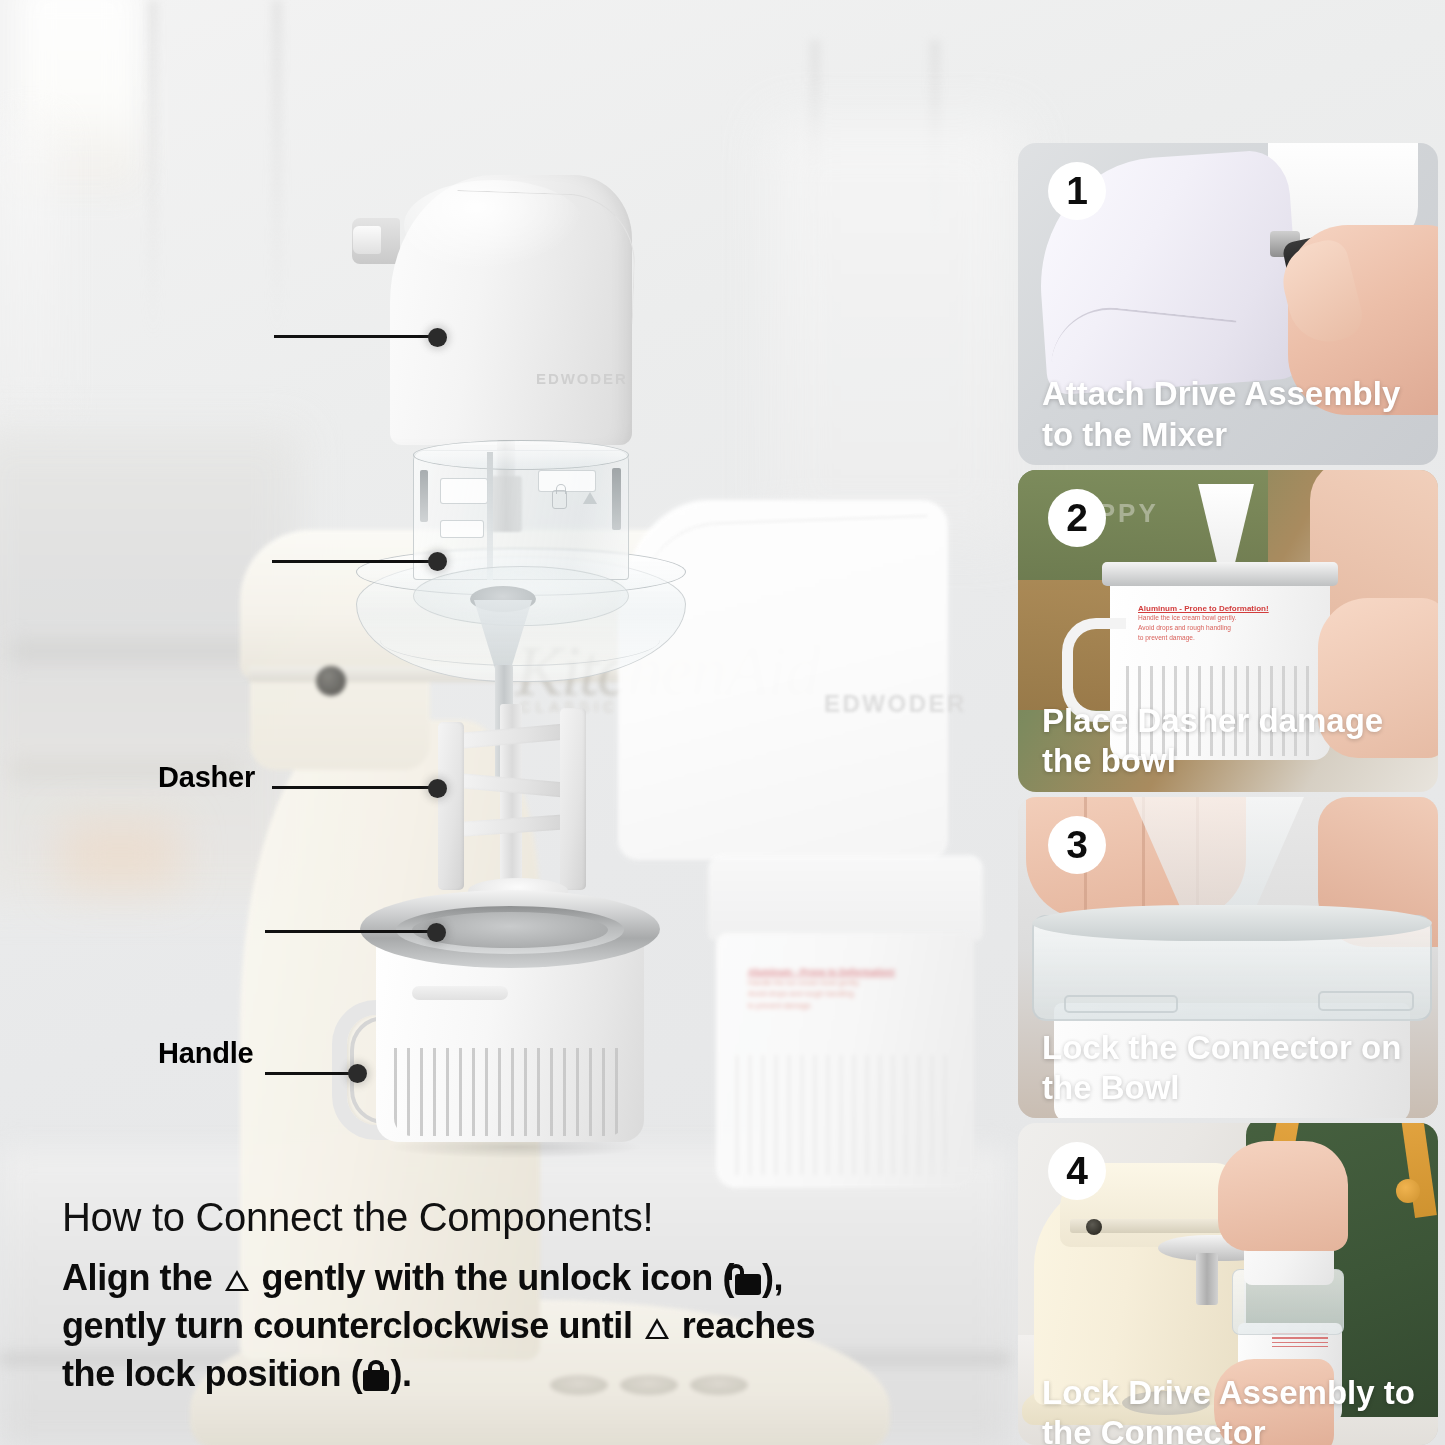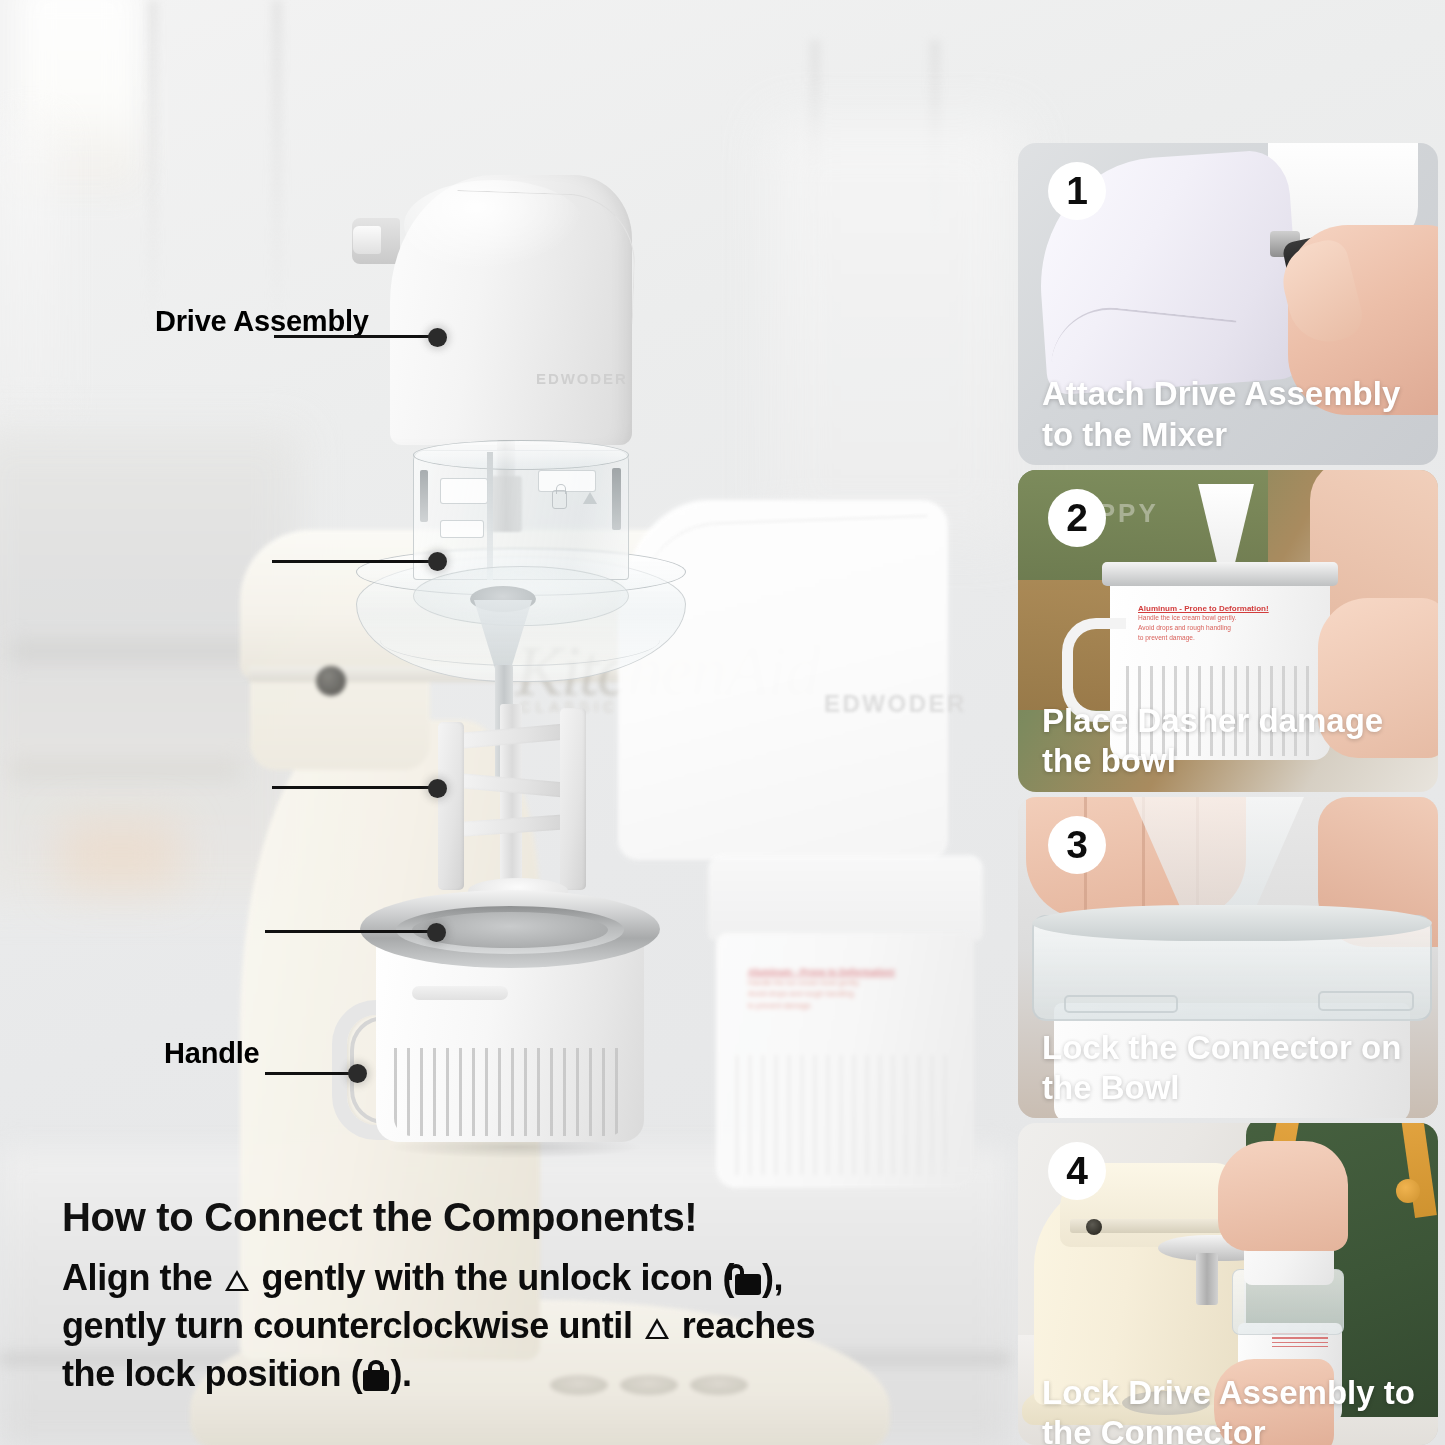--- a/index.html
+++ b/index.html
@@ -399,21 +399,21 @@
     position: absolute; width: 19px; height: 19px; background: #2b2b2b;
     border-radius: 50%; box-shadow: 0 0 7px 3px rgba(80,80,80,.22);
   }
 
   
   .howto {
     position: absolute; left: 62px; top: 1196px; width: 880px;
     z-index: 6;
   }
   .howto-h {
-    font-size: 40px; font-weight: bold; color: #111; letter-spacing: -.3px;
+    font-size: 40px; font-weight: normal; color: #111; letter-spacing: -.3px;
     line-height: 1.06; margin-bottom: 16px;
   }
   .howto-line {
     font-size: 36px; font-weight: bold; color: #0c0c0c;
     line-height: 1.33; white-space: nowrap; letter-spacing: -.4px;
   }
   .tri-gl {
     display: inline-block; width: 0; height: 0;
     border-left: 12px solid transparent; border-right: 12px solid transparent;
     border-bottom: 21px solid #0c0c0c; position: relative; top: 1px;
@@ -803,36 +803,36 @@
       <div class="bowl-handle-in"></div>
       <div class="bowl-body"></div>
       <div class="bowl-tab"></div>
       <div class="bowl-ribs"></div>
       <div class="bowl-rim-outer"></div>
       <div class="bowl-rim-inner"></div>
       <div class="bowl-rim-hole"></div>
     </div>
   </div>
 
-  <div class="callout" style="left:155px;top:296px;width:300px;height:52px">
-    <div class="cl-text">Drive Assembly</div>
-  </div>
   <div class="cl-line" style="left:274px;top:335px;width:160px"></div>
   <div class="cl-dot" style="left:428px;top:328px"></div>
 
   <div class="cl-line" style="left:272px;top:560px;width:162px"></div>
   <div class="cl-dot" style="left:428px;top:552px"></div>
 
+  <div class="callout" style="left:158px;top:752px;width:230px;height:52px">
+    <div class="cl-text">Dasher</div>
+  </div>
   <div class="cl-line" style="left:272px;top:786px;width:162px"></div>
   <div class="cl-dot" style="left:428px;top:779px"></div>
 
   <div class="cl-line" style="left:265px;top:930px;width:168px"></div>
   <div class="cl-dot" style="left:427px;top:923px"></div>
 
-  <div class="callout" style="left:164px;top:1028px;width:230px;height:52px">
+  <div class="callout" style="left:158px;top:1028px;width:230px;height:52px">
     <div class="cl-text">Handle</div>
   </div>
   <div class="cl-line" style="left:265px;top:1072px;width:98px"></div>
   <div class="cl-dot" style="left:348px;top:1064px"></div>
 
 
   <div class="howto">
     <div class="howto-h">How to Connect the Components!</div>
 
     <div class="howto-line">

